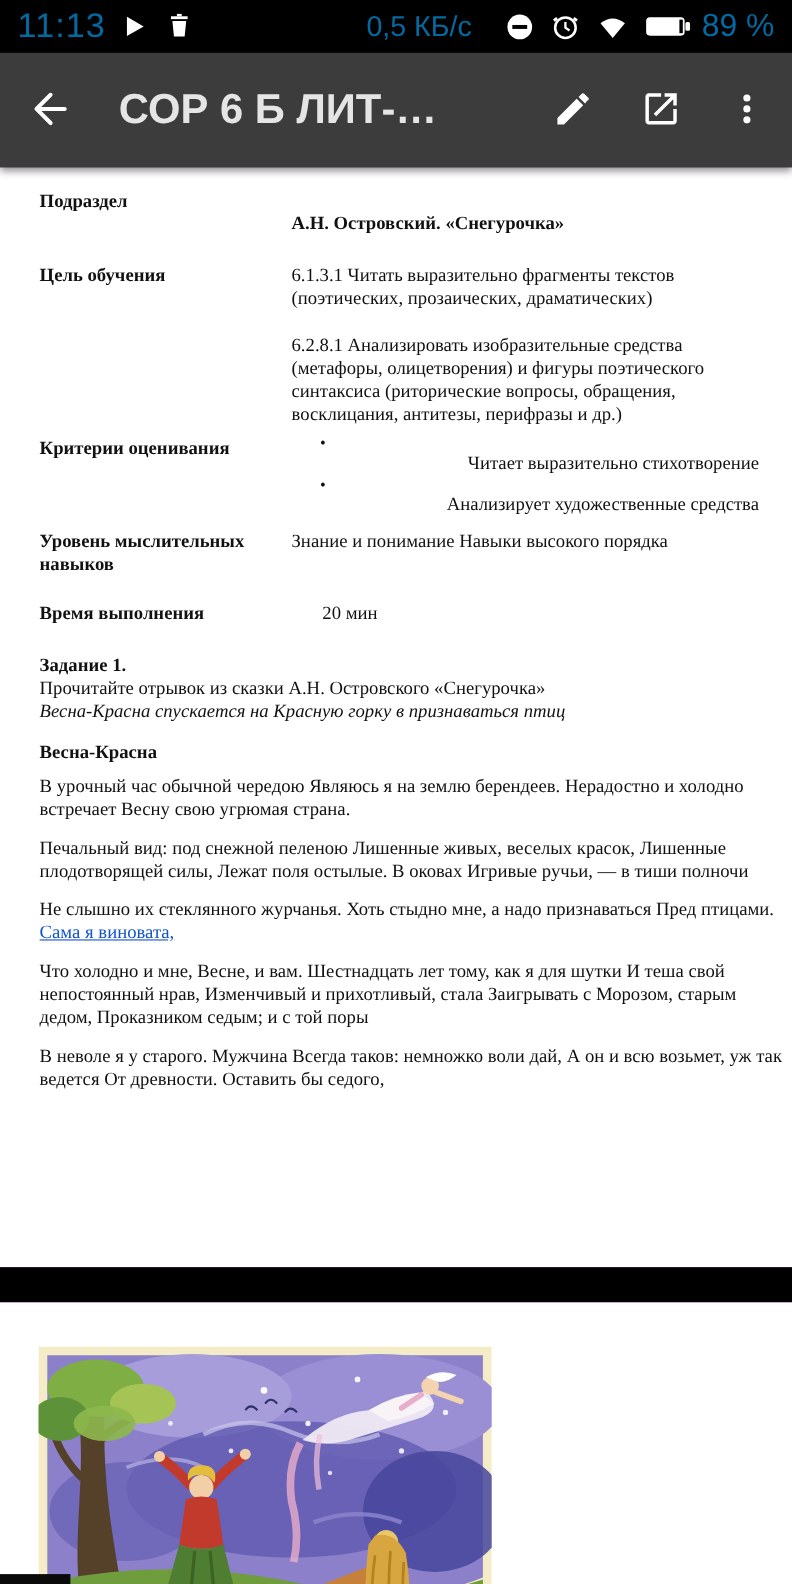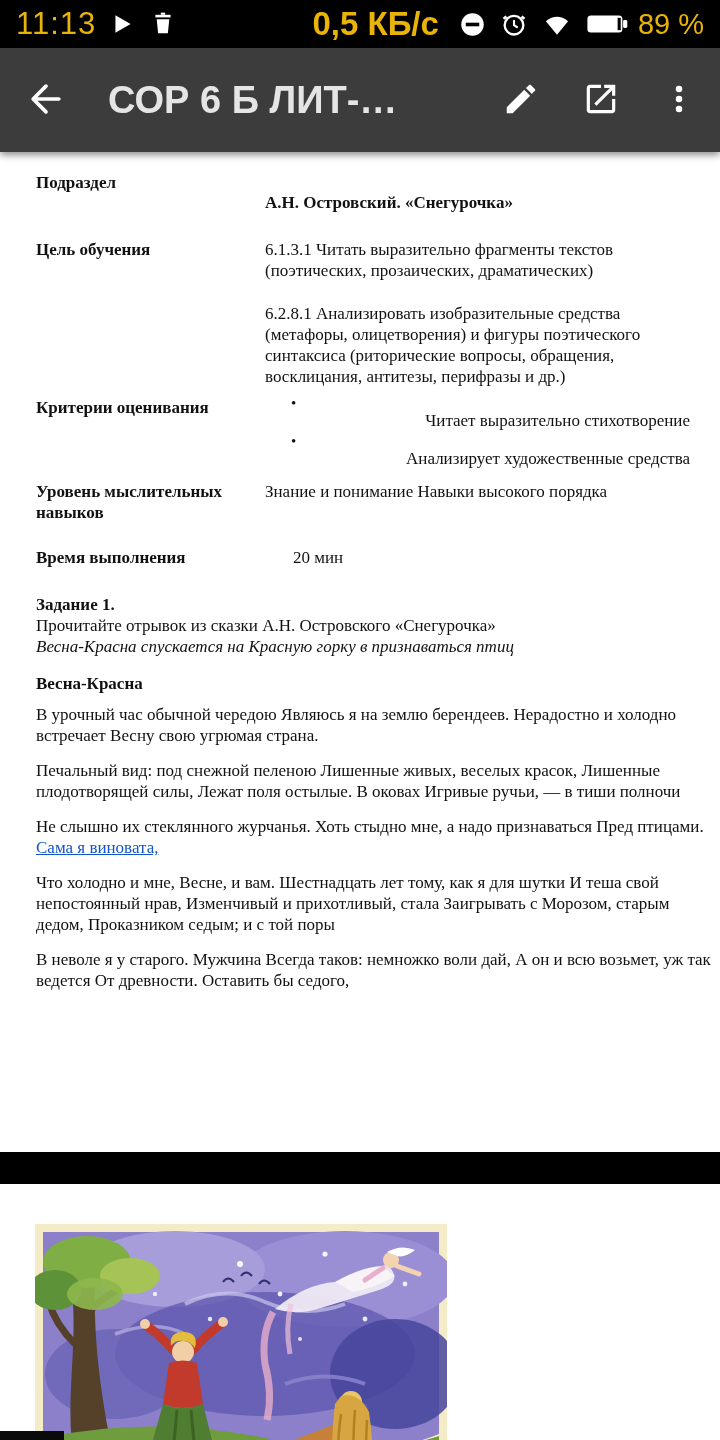--- a/index.html
+++ b/index.html
@@ -1,24 +1,24 @@
 <!DOCTYPE html>
 <html><head>
 <meta charset="utf-8">
 <style>
   html,body{margin:0;padding:0;background:#000;}
   .screen{position:relative;width:720px;height:1440px;overflow:hidden;background:#000;font-family:"Liberation Serif",serif;}
 
   
-  .status-bar{height:48px;background:#000;color:#eab308;display:flex;align-items:center;
+  .status-bar{height:48px;background:#000;color:#0369a1;display:flex;align-items:center;
     padding:0 16px;font-family:"Liberation Sans",sans-serif;box-sizing:border-box;}
   .status-time{font-size:31px;letter-spacing:1px;}
   .si{display:inline-flex;align-items:center;margin-left:14px;}
   .sb-spacer{flex:1;}
-  .net-speed{font-size:33px;margin-right:6px;font-weight:bold;}
+  .net-speed{font-size:26px;margin-right:16px;}
   .batt-pct{font-size:29px;margin-left:10px;}
 
   
   .toolbar{height:104px;background:#3c3c3c;display:flex;align-items:center;
     padding:0 24px;box-sizing:border-box;box-shadow:0 3px 7px rgba(0,0,0,.45);position:relative;z-index:2;}
   .tbtn{background:none;border:none;padding:0;margin:0;display:inline-flex;align-items:center;cursor:pointer;}
   .toolbar .title{color:#e5e5e5;font-family:"Liberation Sans",sans-serif;font-size:38px;font-weight:bold;
     margin-left:40px;white-space:nowrap;overflow:hidden;flex:1;}
   .toolbar .right-icons{display:flex;align-items:center;gap:42px;margin-left:12px;}
 

